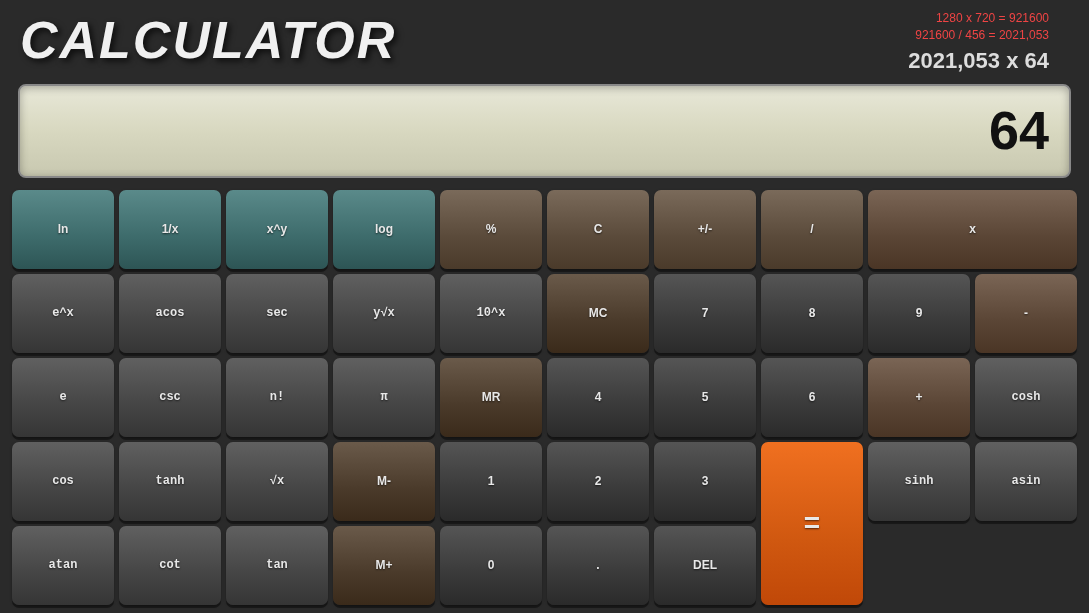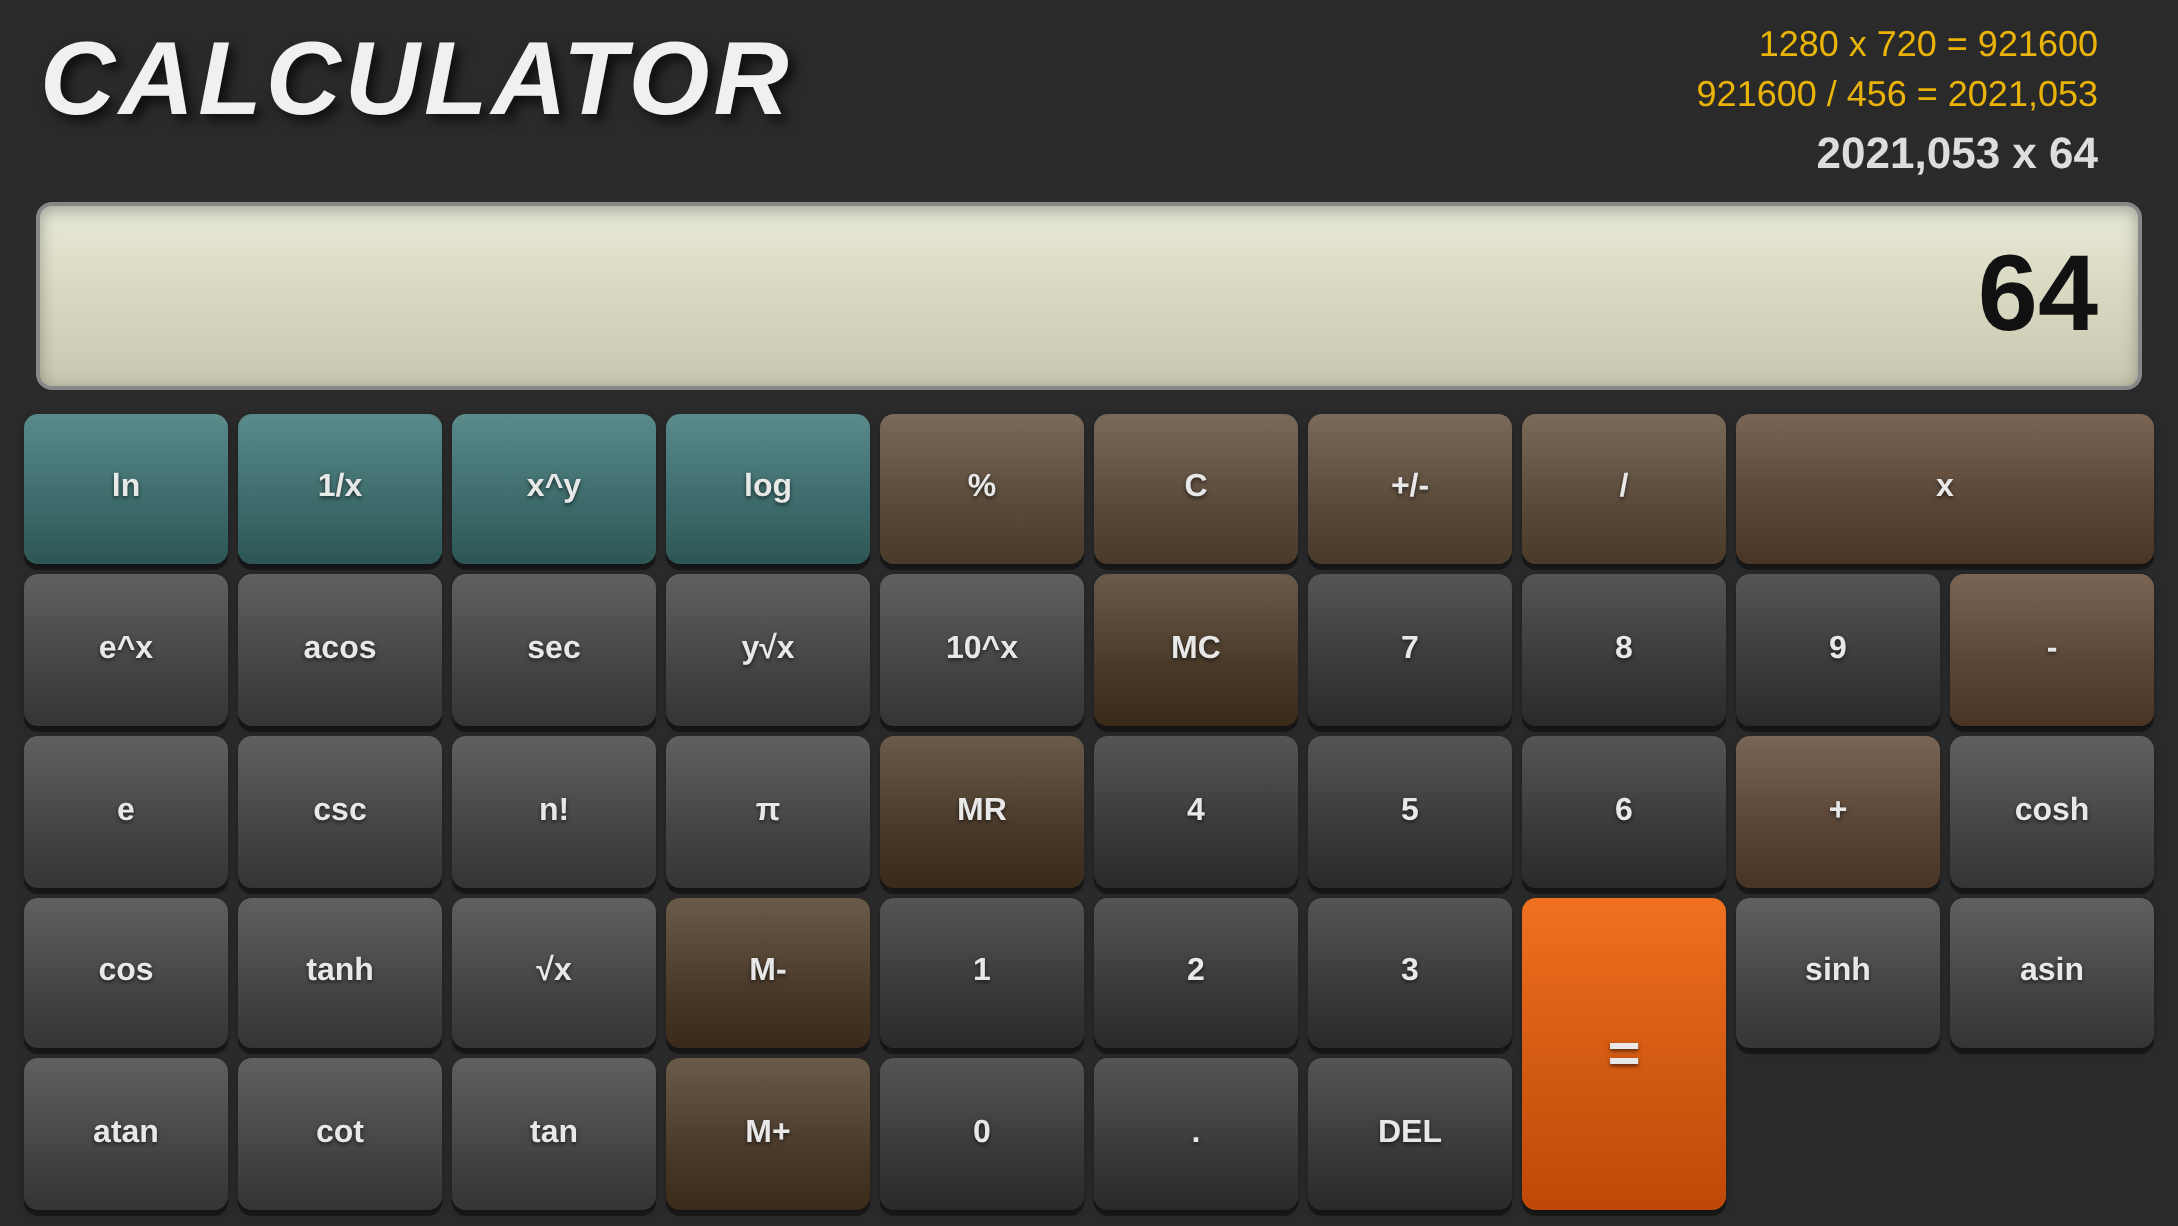--- a/index.html
+++ b/index.html
@@ -30,22 +30,22 @@
       font-family: Impact, Arial Black, sans-serif;
     }
 
     
     #history-area {
       text-align: right;
       padding-right: 20px;
       line-height: 1.4;
     }
     .history-line {
-      color: #eab308;
-      font-size: 18px;
+      color: #ef4444;
+      font-size: 12px;
     }
     .history-current {
       color: #ddd;
       font-size: 22px;
       font-weight: bold;
       margin-top: 2px;
     }
 
     
     #display {
@@ -72,21 +72,21 @@
       display: grid;
       grid-template-columns: repeat(10, 1fr);
       grid-template-rows: repeat(5, 1fr);
       gap: 5px;
     }
 
     .btn {
       border-radius: 7px;
       border: none;
       cursor: pointer;
-      font-size: 16px;
+      font-size: 12px;
       font-weight: bold;
       color: #e8e8e8;
       display: flex;
       align-items: center;
       justify-content: center;
       text-shadow: 0 1px 2px rgba(0,0,0,0.6);
       box-shadow: 0 3px 0 rgba(0,0,0,0.4), 0 1px 3px rgba(0,0,0,0.3);
       transition: all 0.08s;
       user-select: none;
     }
@@ -102,20 +102,21 @@
     }
 
     
     .btn-dark {
       background: linear-gradient(180deg, #555 0%, #3a3a3a 60%, #2a2a2a 100%);
     }
 
     
     .btn-mid {
       background: linear-gradient(180deg, #606060 0%, #454545 60%, #353535 100%);
+      font-family: Liberation Mono, monospace;
     }
 
     
     .btn-mem {
       background: linear-gradient(180deg, #6a5a4a 0%, #4a3a2a 60%, #3a2a1a 100%);
     }
 
     
     .btn-orange {
       background: linear-gradient(180deg, #f07020 0%, #d05810 60%, #c04808 100%);

